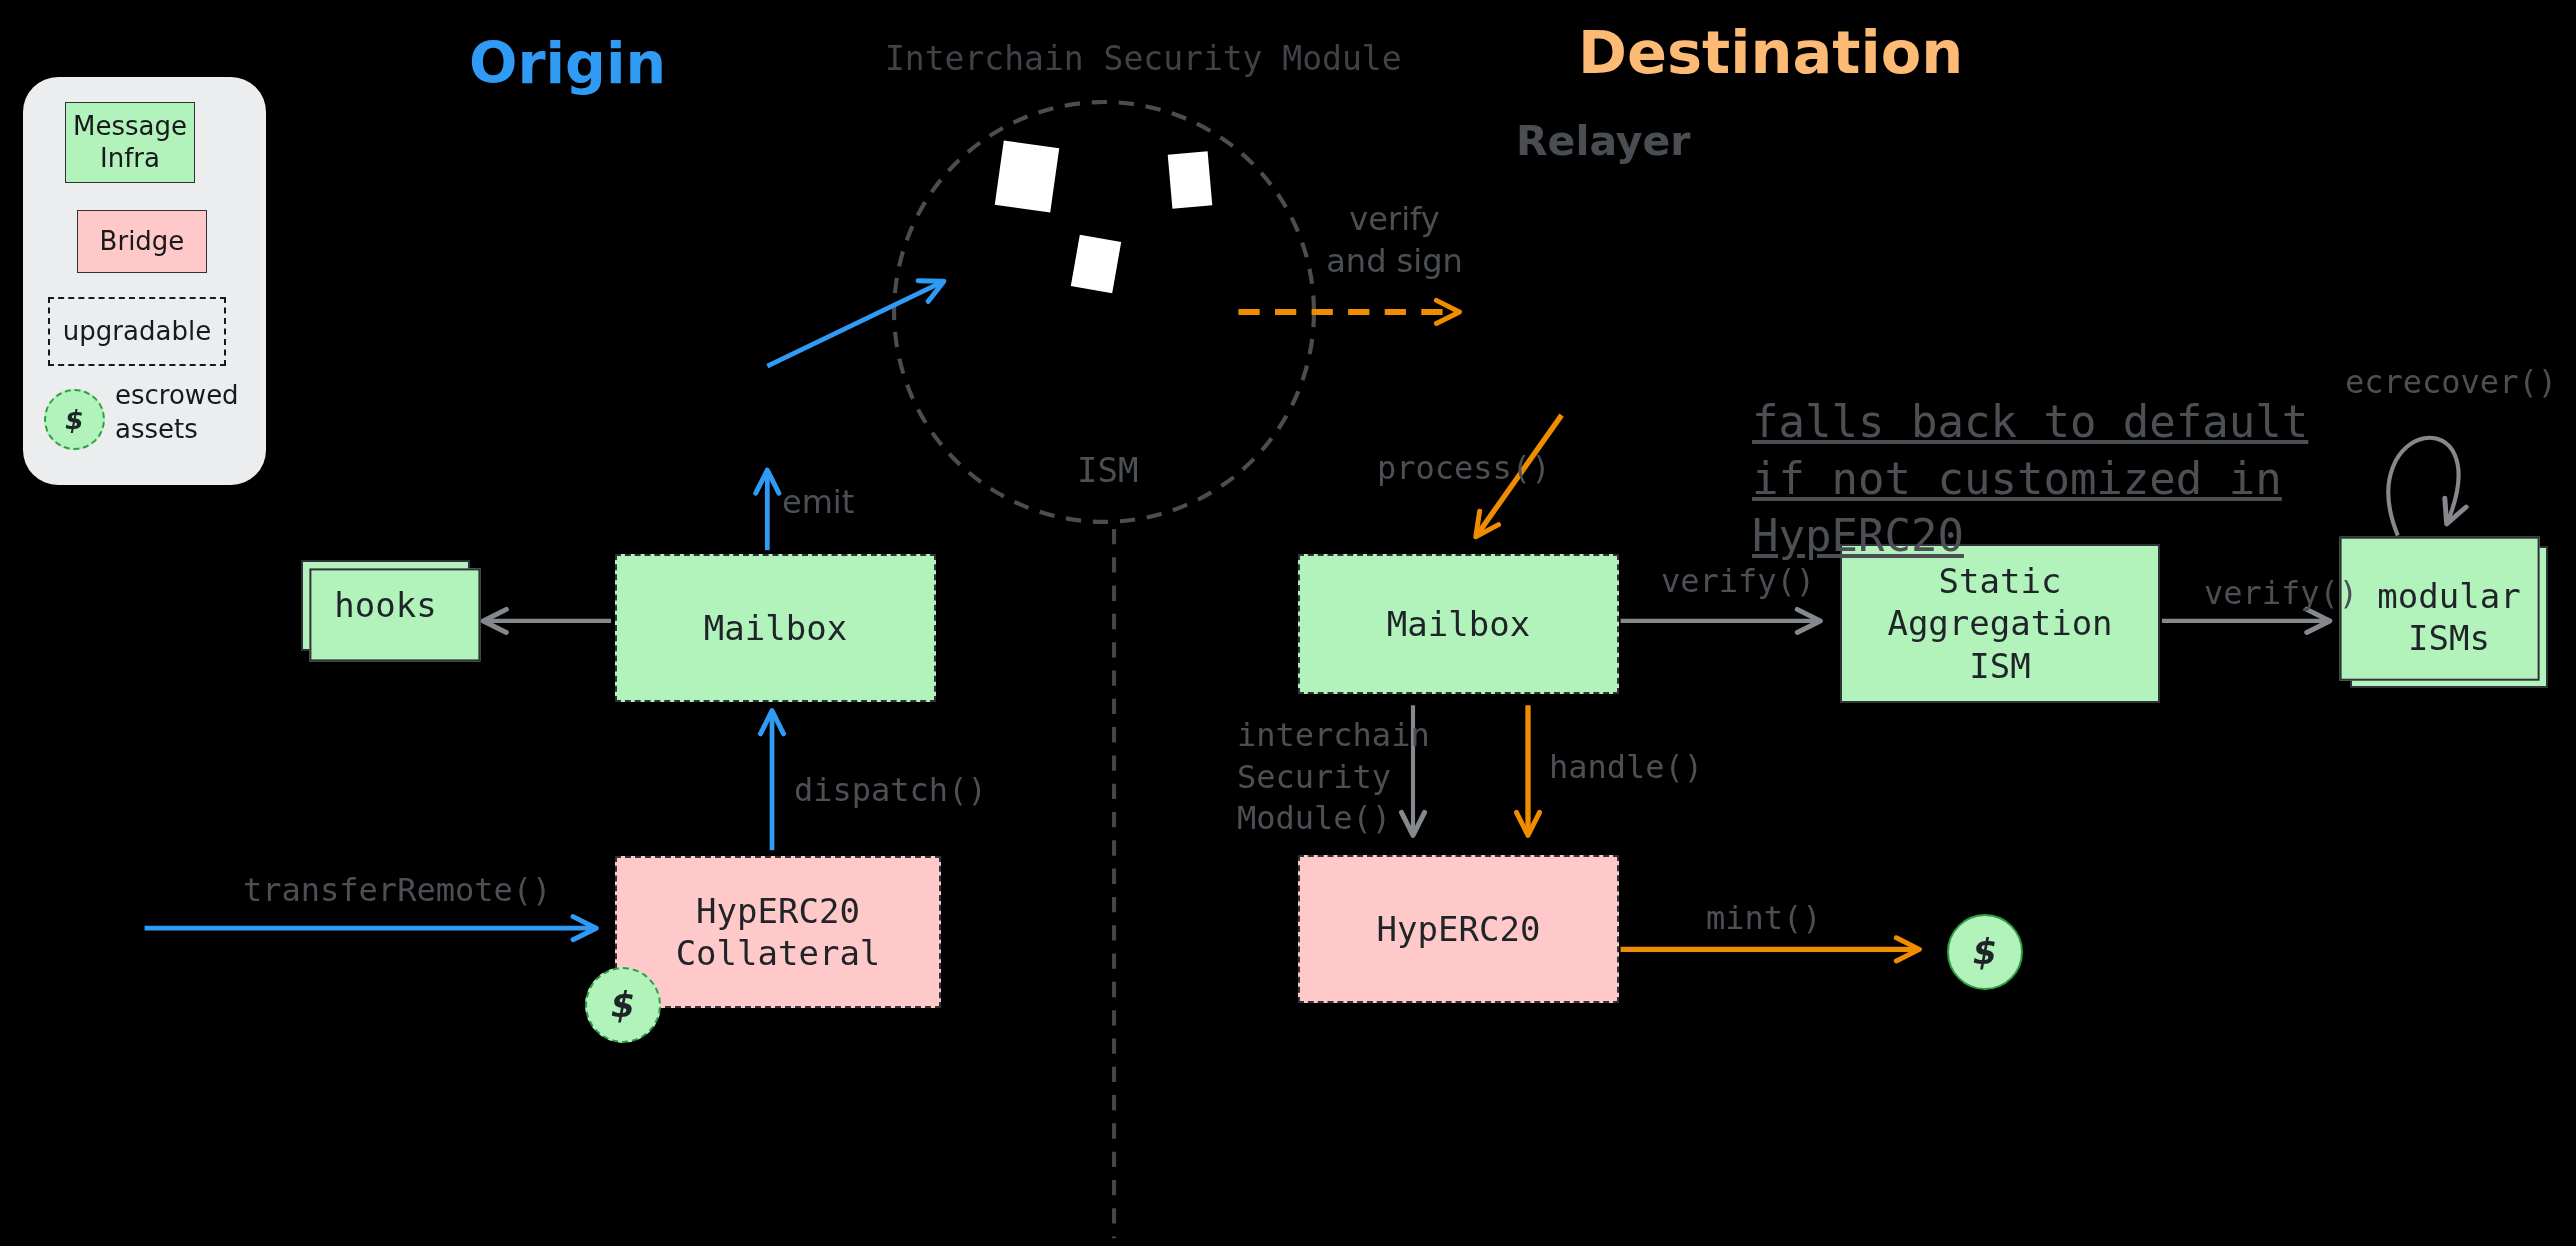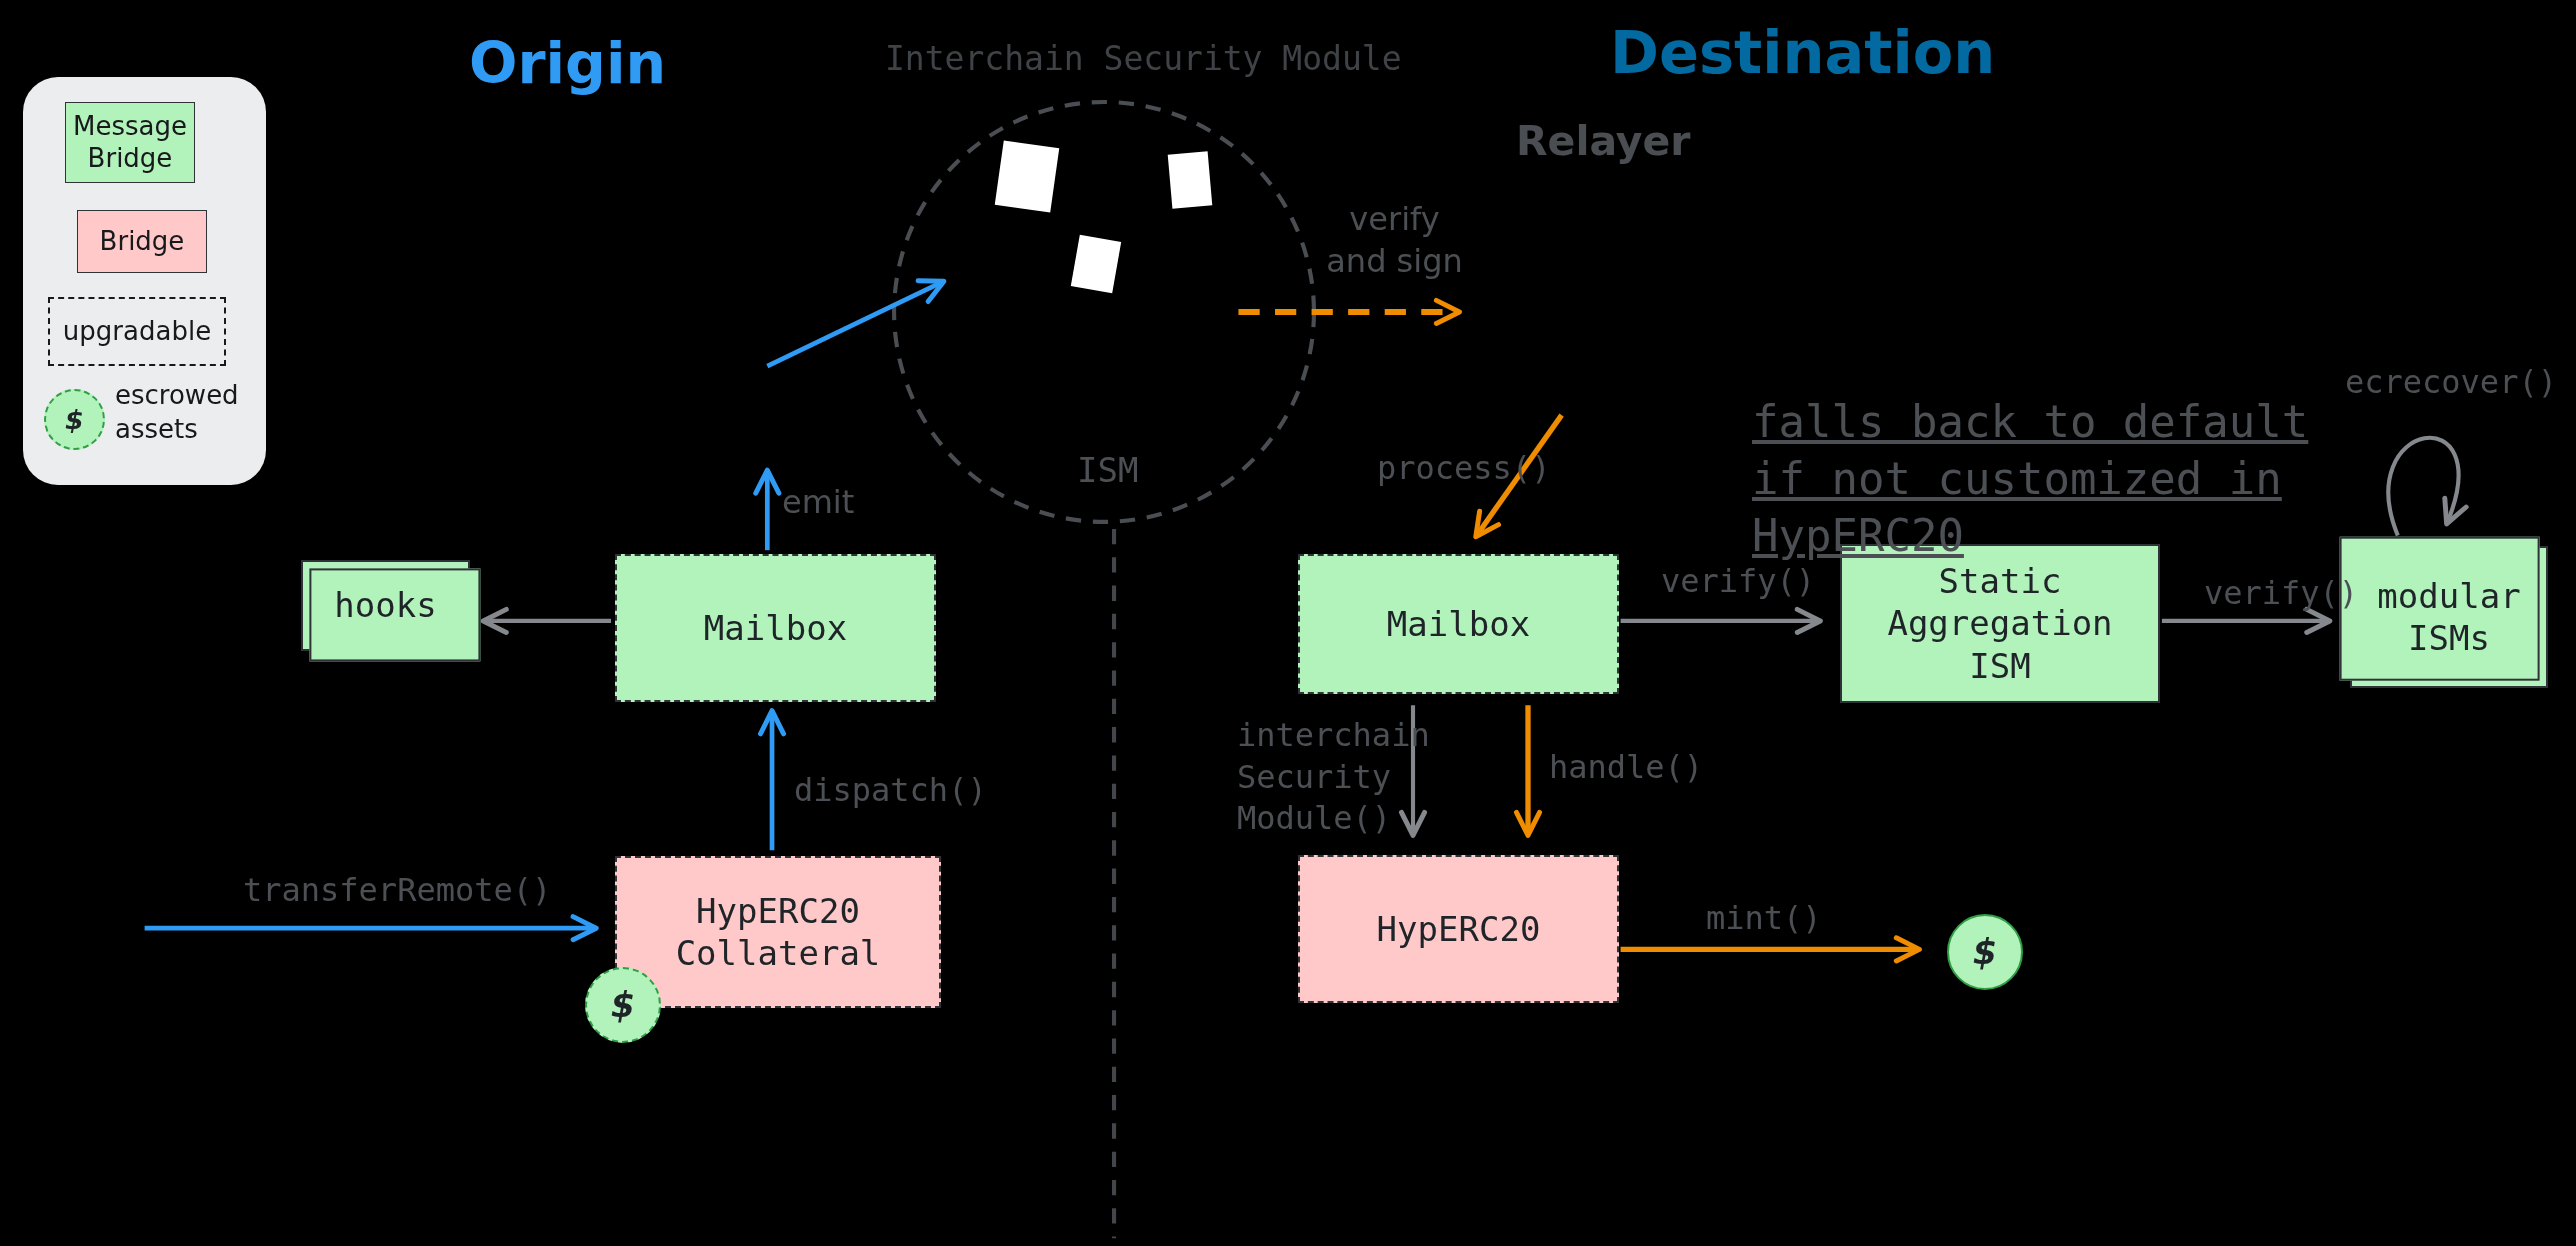--- a/index.html
+++ b/index.html
@@ -27,21 +27,21 @@
   .legend{position:absolute;left:23px;top:77px;width:243px;height:408px;background:#ecedef;border-radius:35px;z-index:2;}
   .lg-item{position:absolute;display:flex;align-items:center;justify-content:center;text-align:center;
         color:#17191b;font-size:26px;line-height:1.2;font-family:"DejaVu Sans",sans-serif;}
   .lg-green{background:#b2f2bb;border:1.8px solid #2f3338;}
   .lg-pink{background:#ffc9c9;border:1.8px solid #2f3338;}
   .lg-dash{border:2.4px dashed #17191b;background:transparent;}
   .lg-text{position:absolute;color:#17191b;font-size:26px;line-height:1.3;white-space:pre-line;font-family:"DejaVu Sans",sans-serif;}
   .legend .dollar{width:57px;height:57px;font-size:27px;border-width:2.4px;}
   .h-origin{position:absolute;left:469px;top:29.5px;font-size:57px;font-weight:700;color:#2f9bf5;}
   .h-ism{position:absolute;left:885px;top:39px;font-size:33px;color:#3f4347;}
-  .h-dest{position:absolute;left:1578px;top:17.7px;font-size:59px;font-weight:700;color:#0369a1;margin-left:32px;}
+  .h-dest{position:absolute;left:1578px;top:17.7px;font-size:59px;font-weight:700;color:#fdba74;}
   .h-relayer{position:absolute;left:1516px;top:117px;font-size:41px;font-weight:700;color:#4a4e52;}
   .vshape{position:absolute;background:#ffffff;}
 </style>
 </head>
 <body>
 
 <div class="canvas">
 
   <svg class="overlay" viewBox="0 0 4368 2113" xmlns="http://www.w3.org/2000/svg">
     <defs>
@@ -70,21 +70,21 @@
     <line x1="3666" y1="1053" x2="3948" y2="1053" stroke="#85898e" stroke-width="7" marker-end="url(#ah-gray)"></line>
     <line x1="2396" y1="1196" x2="2396" y2="1414" stroke="#85898e" stroke-width="7" marker-end="url(#ah-gray)"></line>
     <line x1="2591" y1="1196" x2="2591" y2="1414" stroke="#f08c00" stroke-width="9" marker-end="url(#ah-orange)"></line>
     <line x1="2748" y1="1610" x2="3252" y2="1610" stroke="#f08c00" stroke-width="9" marker-end="url(#ah-orange)"></line>
     <path d="M 4066,908 C 3986,712 4238,672 4150,886" fill="none" stroke="#85898e" stroke-width="7" marker-end="url(#ah-gray)"></path>
   </svg>
 
   <div class="legend">
     <div class="lg-item lg-green" style="left:42px;top:25px;width:128px;height:79px;">
       <span class="preline">Message
-Bridge</span>
+Infra</span>
     </div>
     <div class="lg-item lg-pink" style="left:54px;top:133px;width:128px;height:61px;">
       <span>Bridge</span>
     </div>
     <div class="lg-item lg-dash" style="left:25px;top:220px;width:174px;height:65px;">
       <span>upgradable</span>
     </div>
     <div class="dollar dg" style="left:21px;top:312px;">
       <span>$</span>
     </div>

